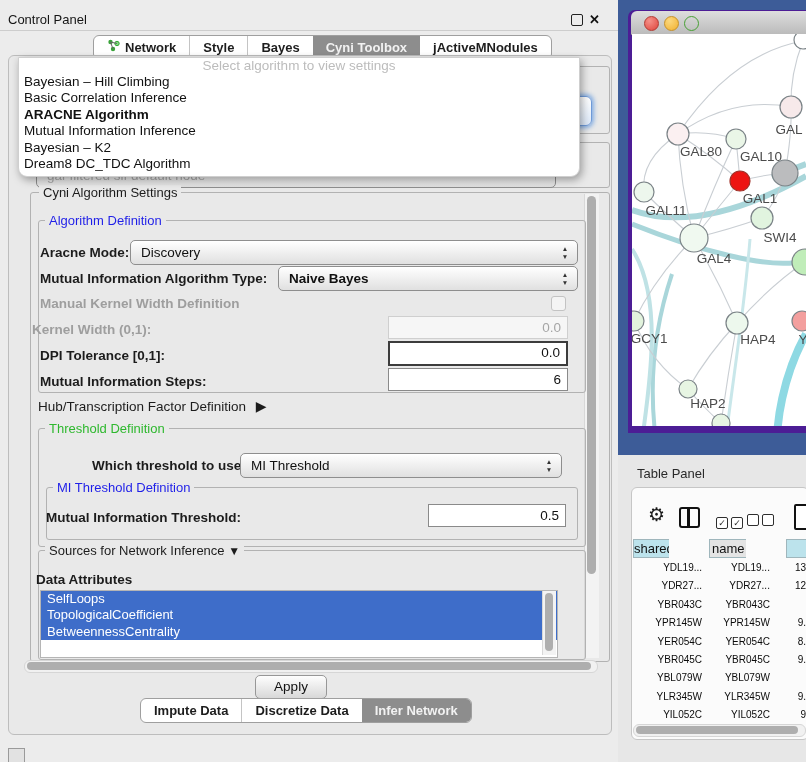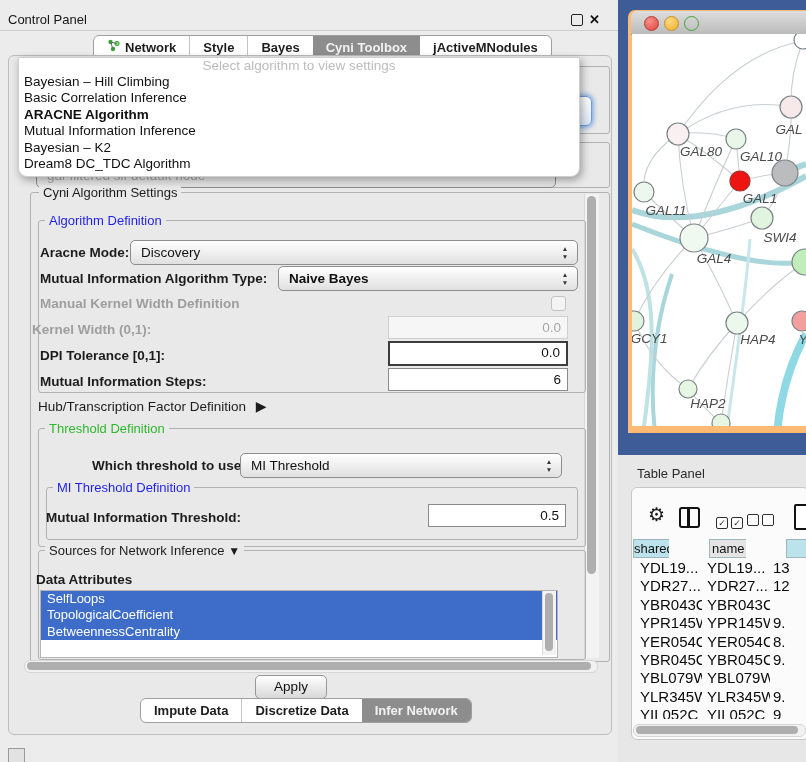--- a/index.html
+++ b/index.html
@@ -40,36 +40,36 @@
   .btn{border:1px solid #979797;border-radius:5px;background:linear-gradient(#fefefe,#d8d8d8);
     font-size:13.5px;color:#111;text-align:center;line-height:21px;}
   
   .overlay{background:#fff;border:1px solid #cfcfcf;border-radius:0 0 9px 9px;
     box-shadow:2px 3px 8px rgba(0,0,0,0.35);}
   .ov-placeholder{font-size:13.5px;color:#bcbcbc;text-align:center;line-height:16px;}
   .ov-item{font-size:13.5px;color:#111;line-height:16.4px;padding-left:5px;white-space:nowrap;}
   .ov-item.sel{font-weight:bold;}
   
   .desktop{background:#3d5c98;}
-  .netwin{background:#fdba74;border-radius:7px 0 0 0;font-style:italic;}
+  .netwin{background:#4c1d95;border-radius:7px 0 0 0;}
   .net-titlebar{background:linear-gradient(#dedede,#bbbbbb);border-bottom:1px solid #8f8f8f;border-radius:6px 0 0 0;}
   .light{width:13px;height:13px;border-radius:50%;position:absolute;top:5px;}
   .netcontent{background:#ffffff;overflow:hidden;}
   
   .tp-title{font-size:13px;color:#2a2a2a;}
   .tp-box{background:#fbfbfb;border:1px solid #c6c6c6;border-radius:6px;}
   .gear{font-size:19px;color:#1a1a1a;line-height:20px;}
   .spliticon{width:17px;height:17px;border:2.5px solid #111;border-radius:3px;position:relative;}
   .spliticon:before{content:"";position:absolute;left:6px;top:0;width:2.5px;height:17px;background:#111;}
   .mini-cb{width:10px;height:10px;border:1.5px solid #2e2e2e;border-radius:2px;display:inline-block;
     font-size:9px;line-height:10px;text-align:center;color:#2e2e2e;margin-right:3px;background:#fff;}
   .docicon{width:15px;height:22px;border:2.5px solid #111;border-radius:2px;background:#fff;}
   .thead{display:flex;font-size:13px;color:#111;}
   .thcell{border:1px solid #9fb6bc;border-right:none;text-align:center;line-height:18px;overflow:hidden;white-space:nowrap;}
-  .trow{display:flex;font-size:15px;color:#0a0a0a;height:18.4px;line-height:18.4px;}
+  .trow{display:flex;font-size:10px;color:#0a0a0a;height:18.4px;line-height:18.4px;text-align:right;}
   .tcell{overflow:hidden;white-space:nowrap;}
   svg text{font-family:"Liberation Sans",sans-serif;}
 </style>
 </head>
 <body>
 
 <div class="abs" style="left:0;top:0;width:618px;height:762px;">
 
   <span class="abs cp-title" style="left:8px;top:12px;">Control Panel</span>
   <div class="abs winbtn-sq" style="left:571px;top:14px;"></div>

